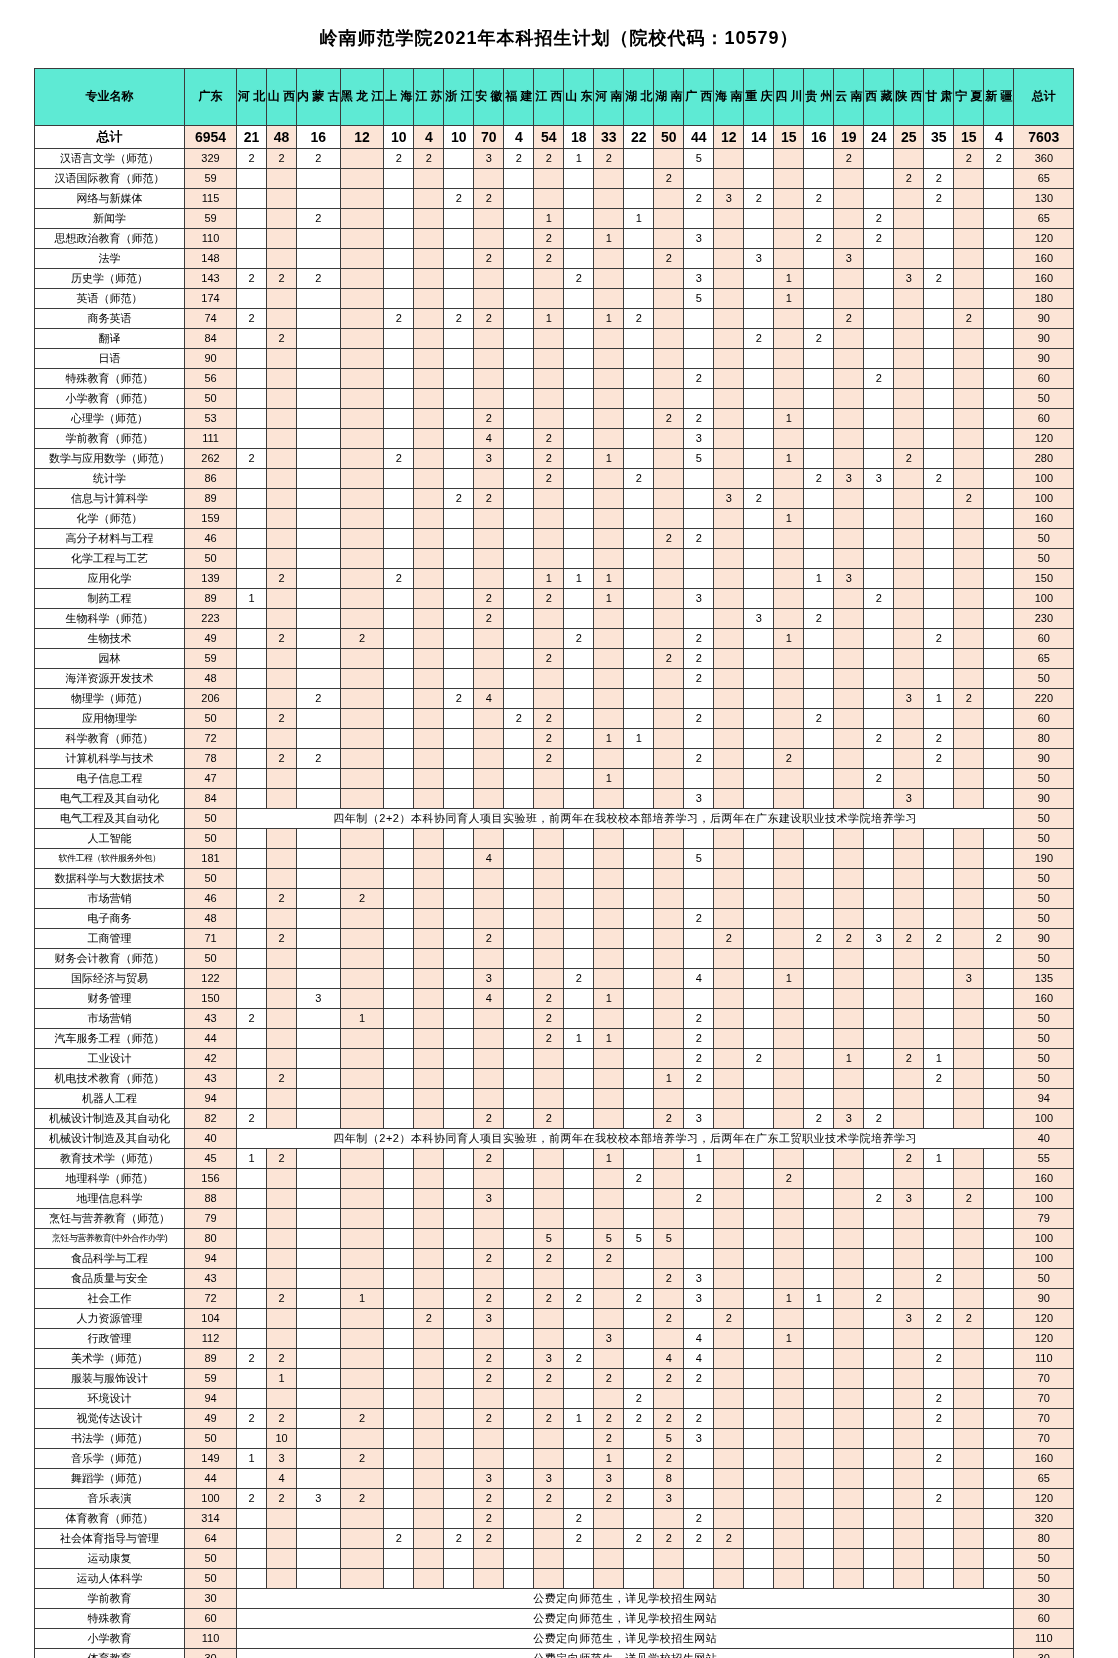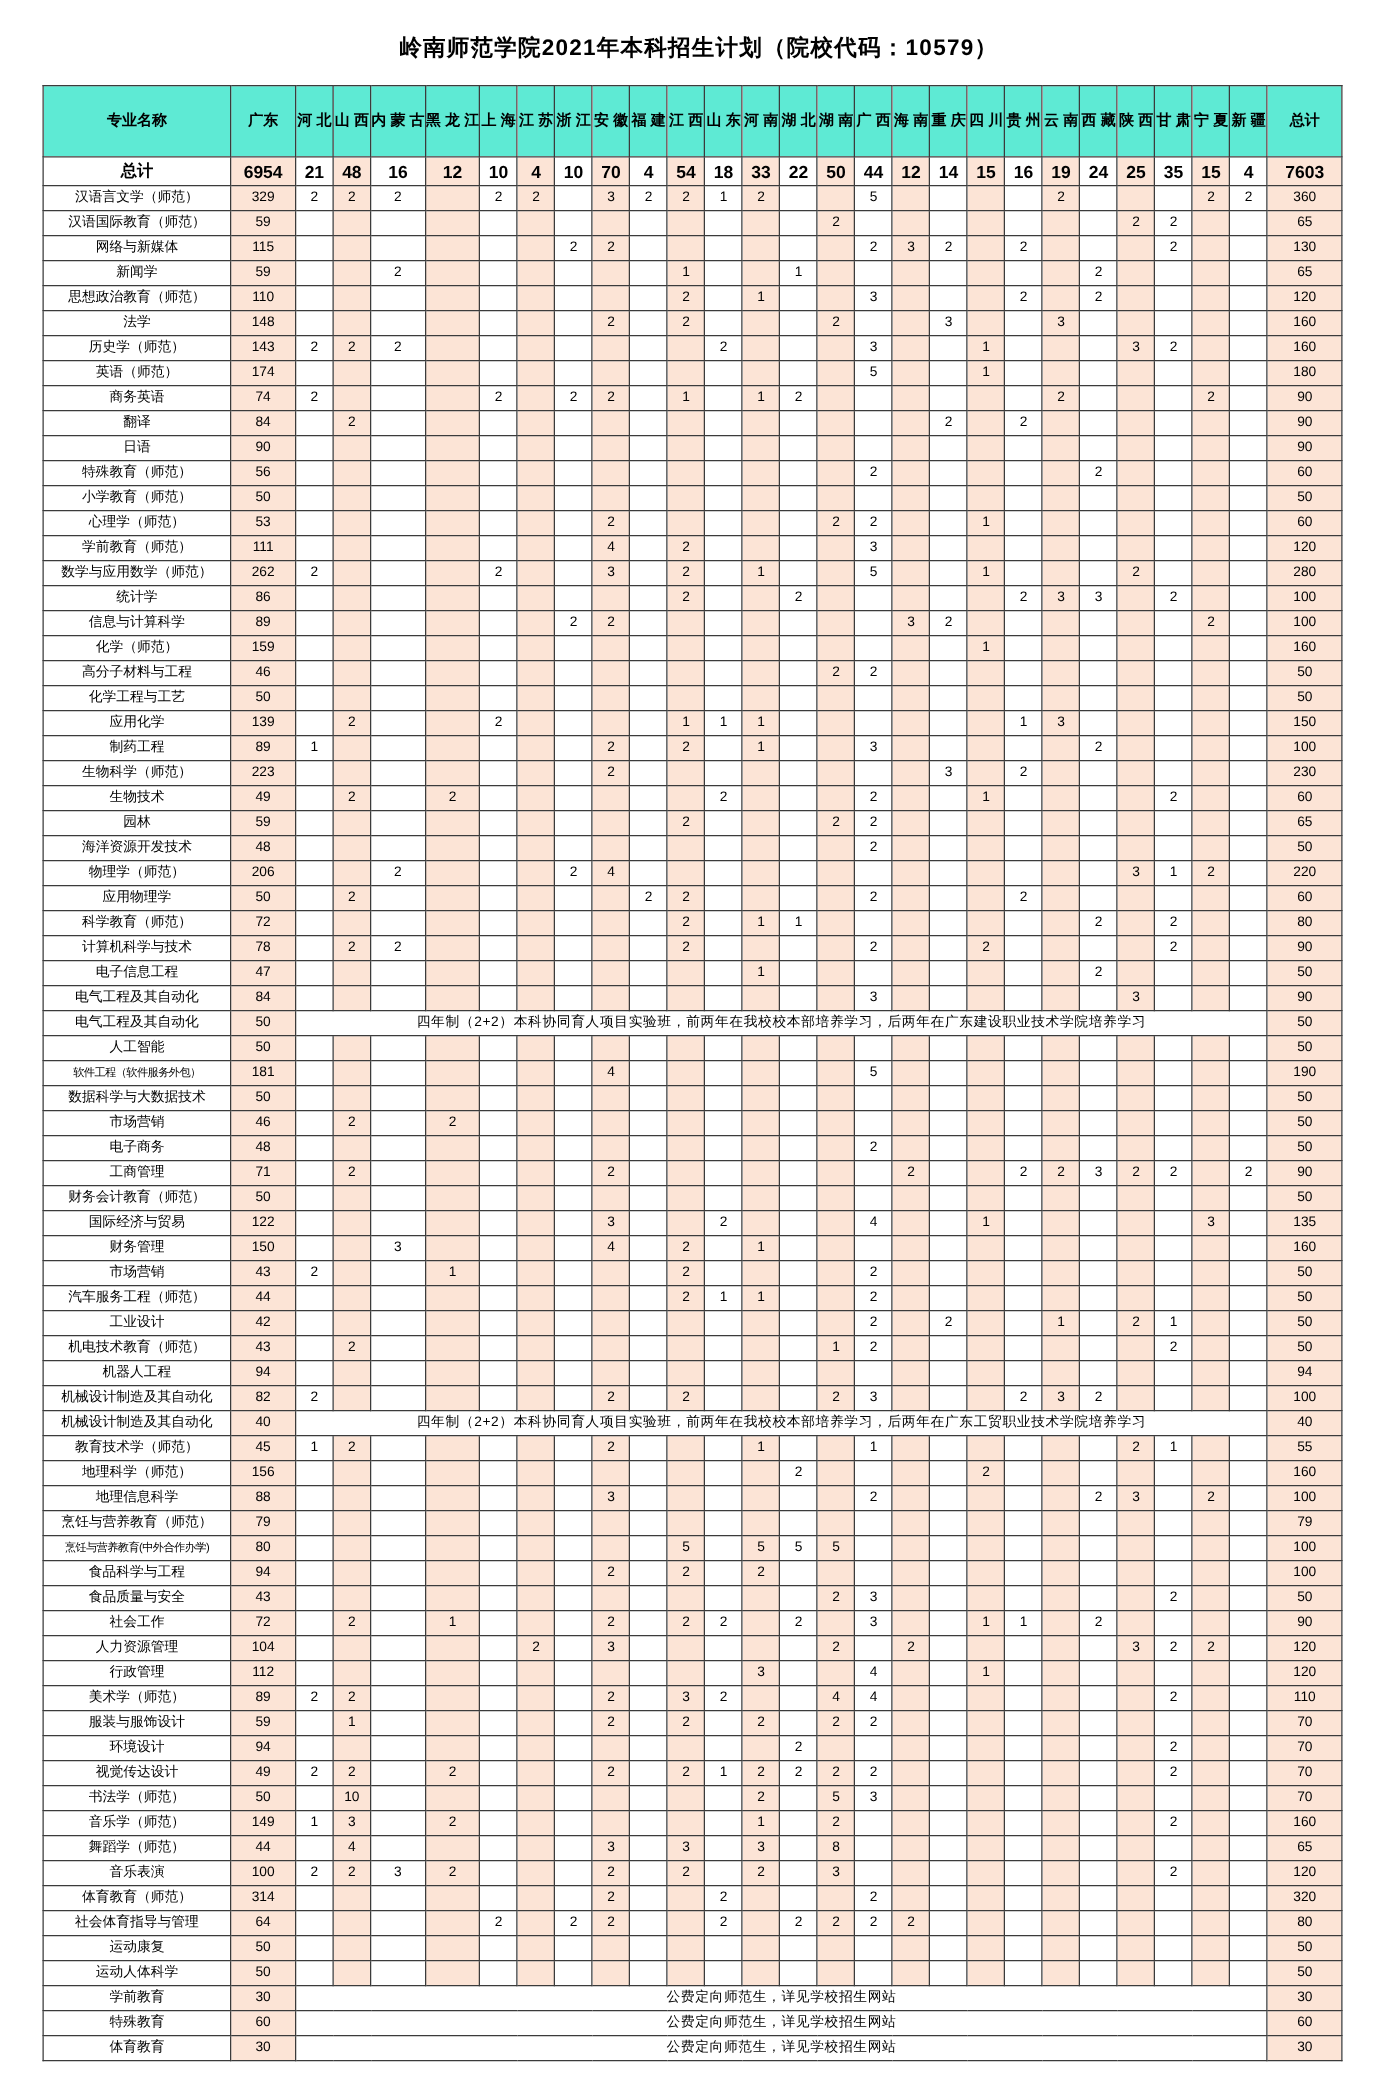--- a/index.html
+++ b/index.html
@@ -2264,20 +2264,26 @@
           <td class="notecell" colspan="25">公费定向师范生，详见学校招生网站</td>
           <td class="pink">30</td>
         </tr>
         <tr class="datarow">
           <td class="majname">特殊教育</td>
           <td class="pink">60</td>
           <td class="notecell" colspan="25">公费定向师范生，详见学校招生网站</td>
           <td class="pink">60</td>
         </tr>
         <tr class="datarow">
+          <td class="majname">小学教育</td>
+          <td class="pink">110</td>
+          <td class="notecell" colspan="25">公费定向师范生，详见学校招生网站</td>
+          <td class="pink">110</td>
+        </tr>
+        <tr class="datarow">
           <td class="majname">体育教育</td>
           <td class="pink">30</td>
           <td class="notecell" colspan="25">公费定向师范生，详见学校招生网站</td>
           <td class="pink">30</td>
         </tr>
       </tbody>
   </table>
 </div>
 
 </body></html>

